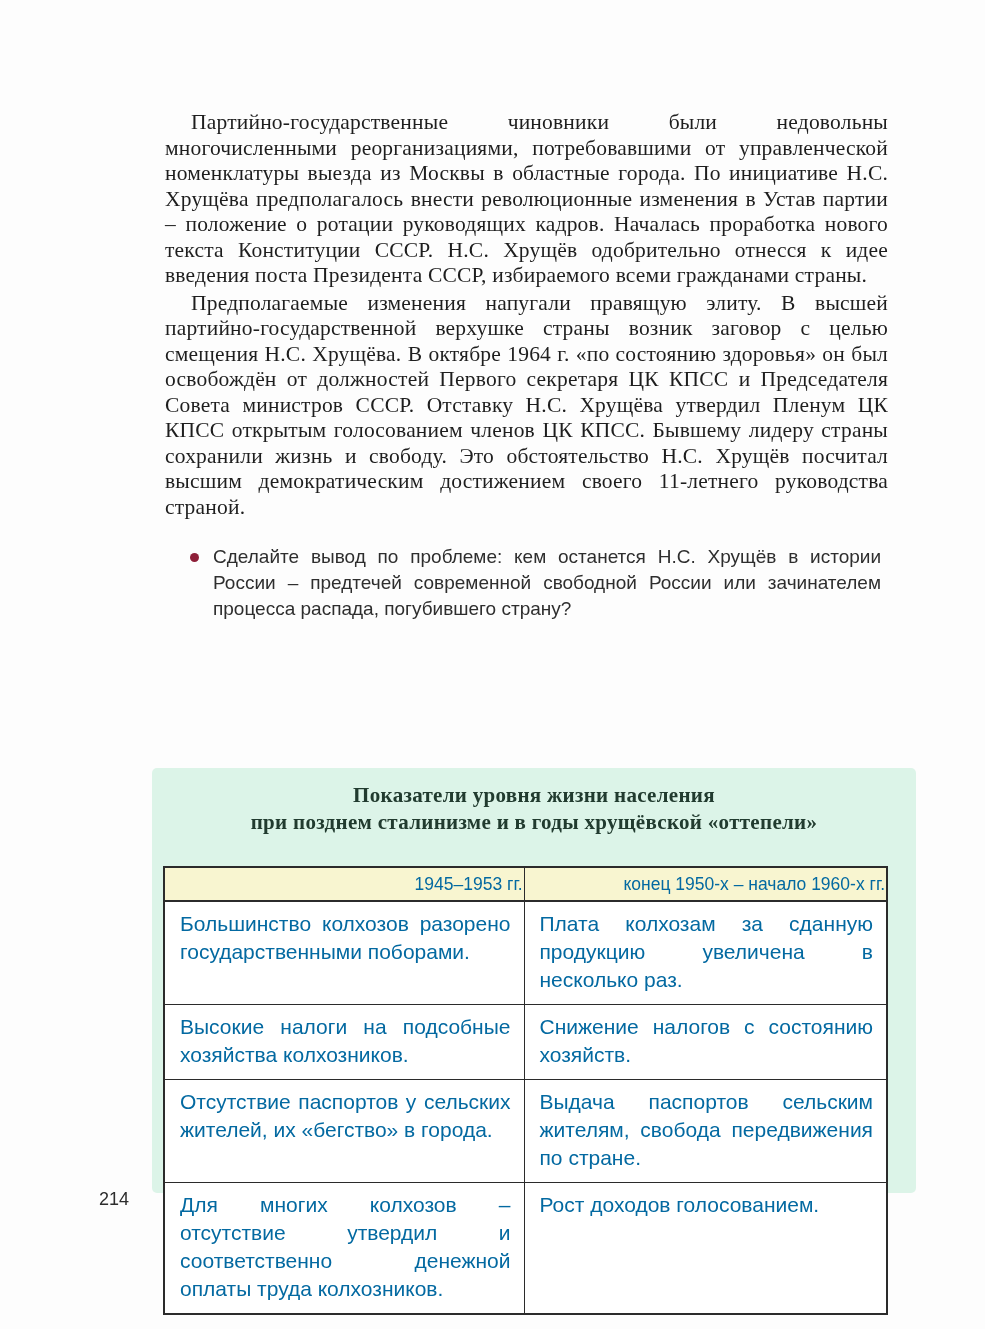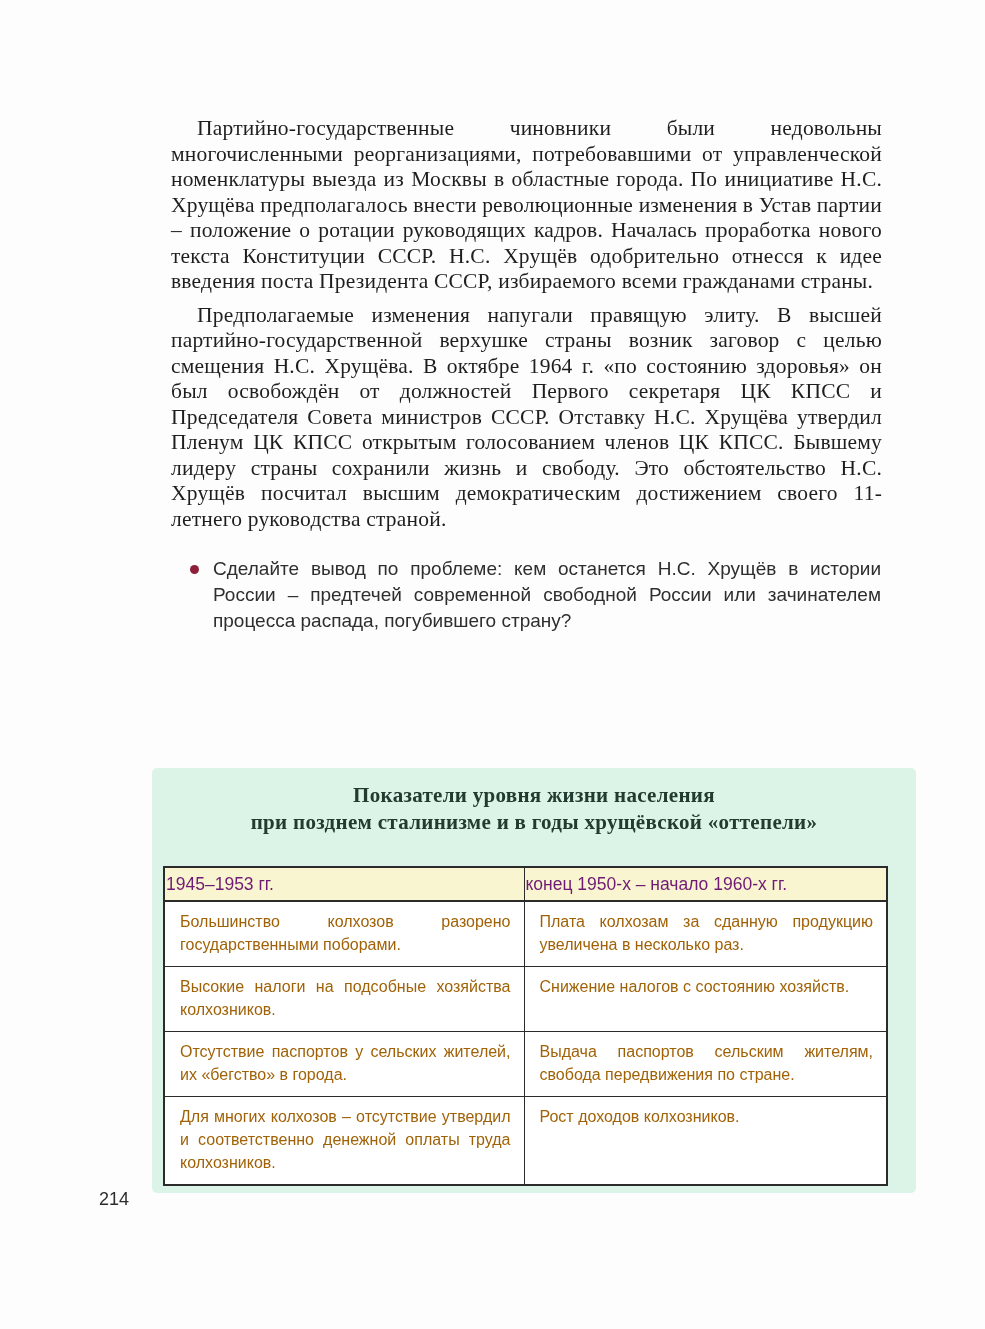--- a/index.html
+++ b/index.html
@@ -19,21 +19,21 @@
     inset: 0;
   }
   
   .text-col {
     position: absolute;
     left: 163px;
     top: 108px;
     width: 727px;
   }
   .body-para {
-    margin: 8px;
+    margin: 2px;
     font-family: "Liberation Serif", serif;
     font-size: 21.5px;
     line-height: 25.5px;
     color: #1e1e1e;
     text-align: justify;
     text-indent: 26px;
     letter-spacing: 0.2px;
   }
   
   .questions {
@@ -89,30 +89,30 @@
     background: #ffffff;
   }
   .life-table th, .life-table td {
     border: 1px solid #2b2b2b;
     font-family: "Liberation Sans", sans-serif;
   }
   .life-table th {
     height: 30px;
     font-size: 17.5px;
     font-weight: normal;
-    color: #701a75;
-    text-align: left;
+    color: #0369a1;
+    text-align: right;
     vertical-align: middle;
     border-bottom-width: 2px;
   }
   .life-table td {
     padding: 8px 13px 10px 15px;
-    font-size: 16px;
-    line-height: 23px;
-    color: #a16207;
+    font-size: 21px;
+    line-height: 28px;
+    color: #0369a1;
     vertical-align: top;
     text-align: justify;
   }
   .life-table col.c1 { width: 360px; }
   .life-table col.c2 { width: 363px; }
   .page-number {
     position: absolute;
     left: 99px;
     top: 1189px;
     font-family: "Liberation Sans", sans-serif;
@@ -162,21 +162,21 @@
         <tr>
           <td>Высокие налоги на подсобные хозяйства колхозников.</td>
           <td>Снижение налогов с состоянию хозяйств.</td>
         </tr>
         <tr>
           <td>Отсутствие паспортов у сельских жителей, их «бегство» в города.</td>
           <td>Выдача паспортов сельским жителям, свобода передвижения по стране.</td>
         </tr>
         <tr>
           <td>Для многих колхозов – отсутствие утвердил и соответственно денежной оплаты труда колхозников.</td>
-          <td>Рост доходов колхозников.</td>
+          <td>Рост доходов голосованием.</td>
         </tr>
       </tbody>
     </table>
   </div>
 
   <div class="page-number">214</div>
 
 </div>
 
 </body></html>

